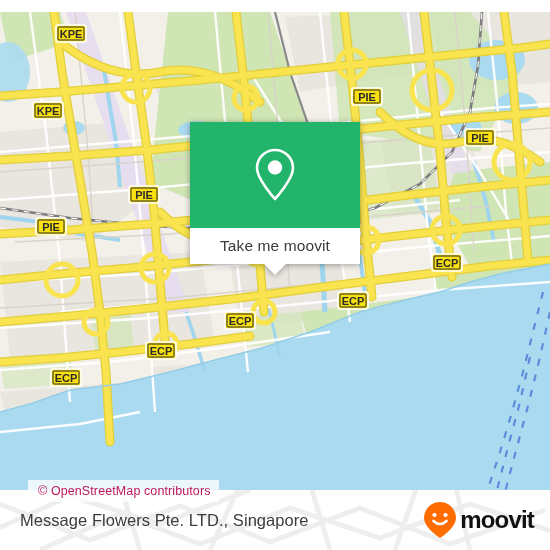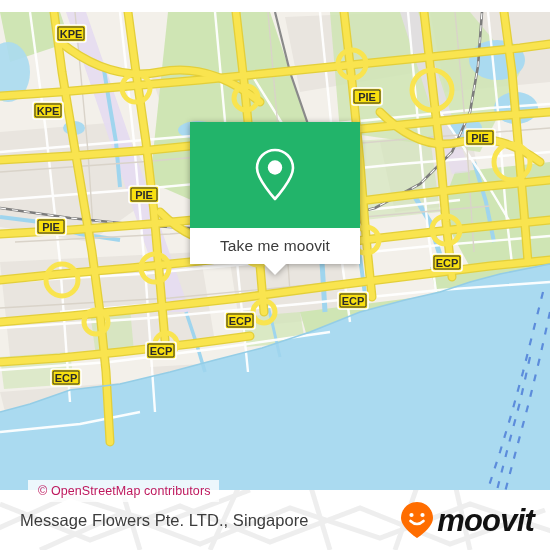--- a/index.html
+++ b/index.html
@@ -75,22 +75,22 @@
     font-size: 16.5px; color: #3c3c3c;
     letter-spacing: 0.05px;
     white-space: nowrap;
     text-align: right;
   }
   .brand {
     position: absolute; right: 16px; top: 0; height: 60px;
     display: flex; align-items: center; gap: 3px;
   }
   .brand-word {
-    font-size: 31px; font-weight: bold; color: #111111;
-    letter-spacing: -0.8px; line-height: 1; font-style: italic;
+    font-size: 24px; font-weight: bold; color: #111111;
+    letter-spacing: -0.8px; line-height: 1;
   }
 </style>
 </head>
 <body>
 
 <div id="app">
 
   <div class="map">
     <svg width="550" height="490" viewBox="0 0 550 490" xmlns="http://www.w3.org/2000/svg">
       <defs>

